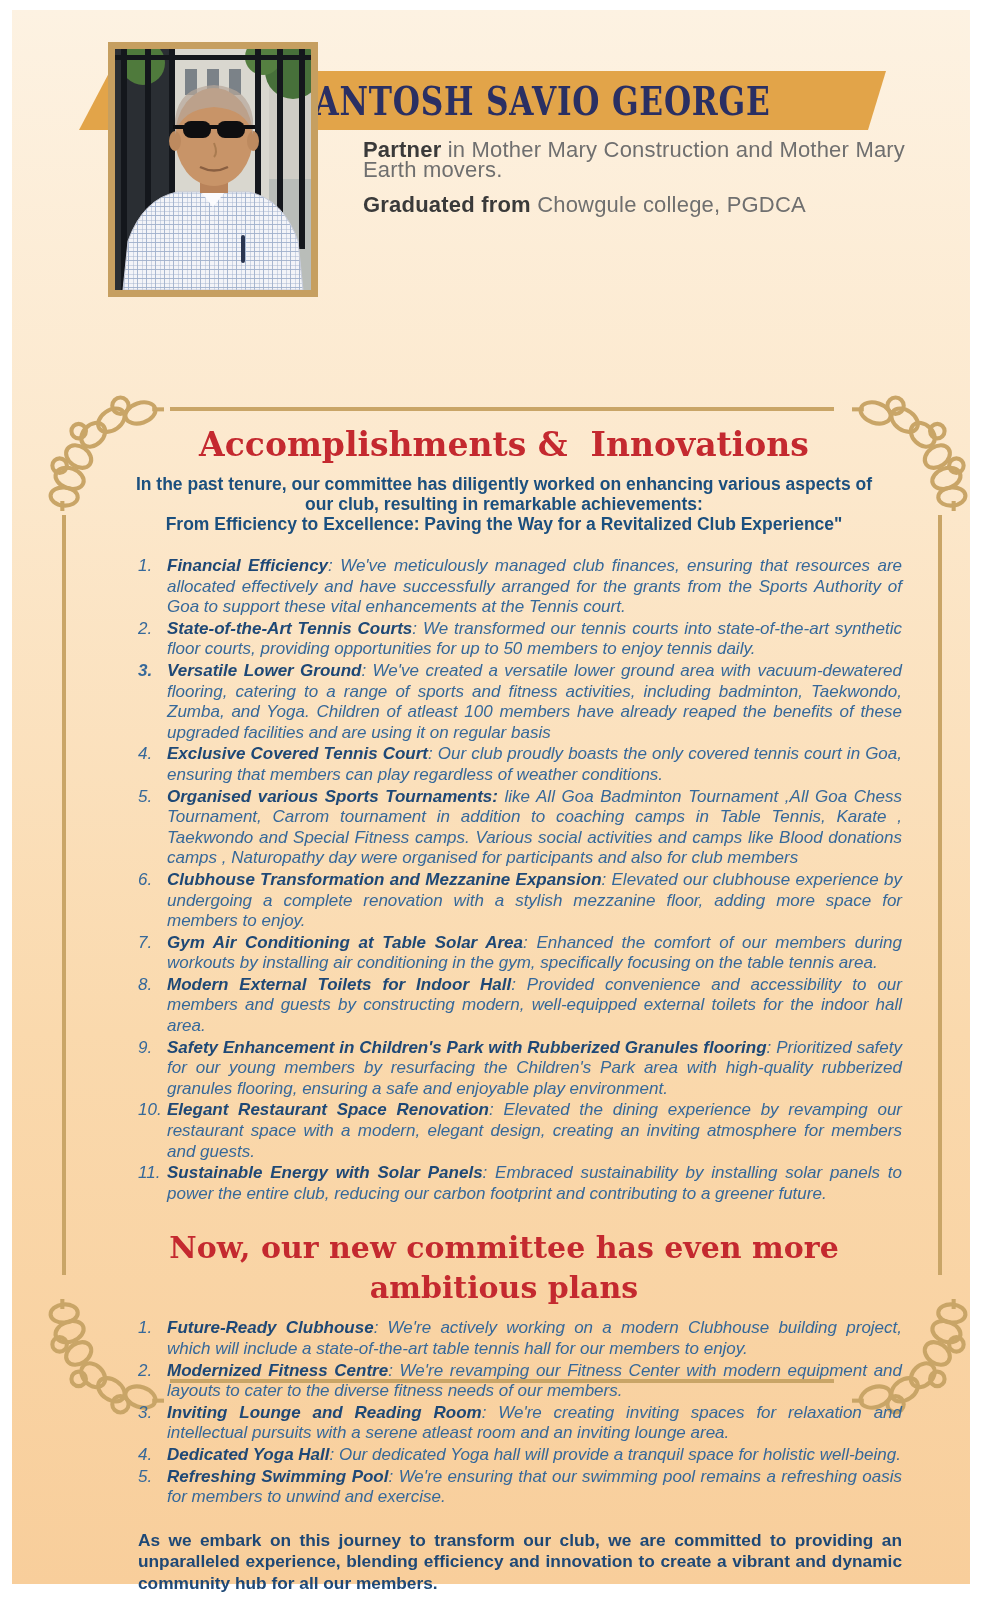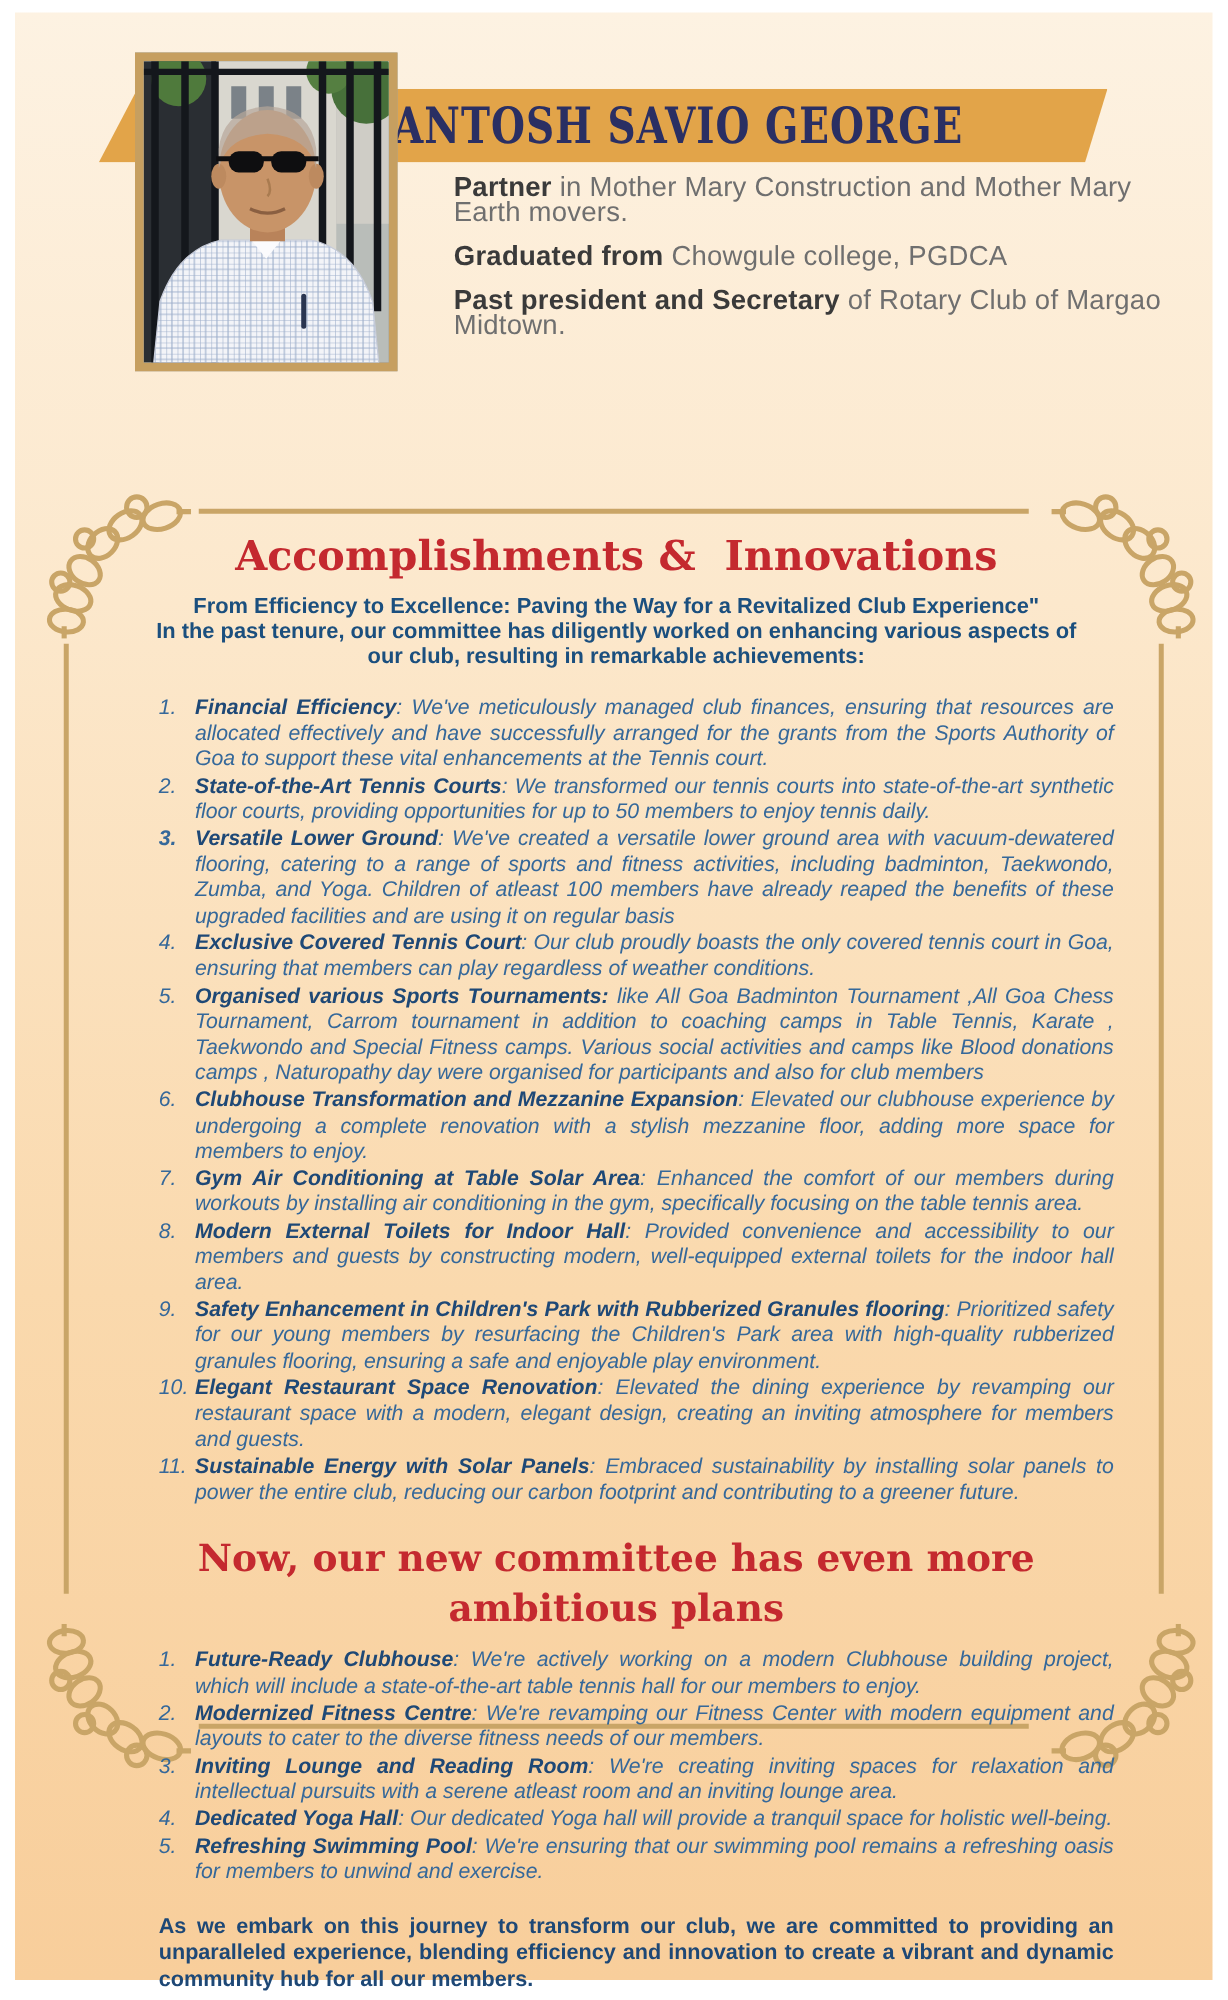--- a/index.html
+++ b/index.html
@@ -22,21 +22,21 @@
         font-family:"DejaVu Serif",serif;font-weight:bold;font-size:40px;
         color:var(--name_navy);transform:scaleX(0.78);transform-origin:0 50%;letter-spacing:1px;}
   .photo{position:absolute;left:96px;top:32px;width:210px;height:255px;
          border:7px solid #C69F60;background:#9aa3a8;}
   .photo svg{display:block;width:100%;height:100%;}
   .bio{position:absolute;left:351px;top:130px;width:585px;}
   .bio p{margin:0 0 15px;font-size:22px;line-height:20px;color:var(--bio_text);letter-spacing:.2px;}
   .bio .b{font-weight:bold;color:var(--bio_bold);}
 
   
-  .frame{position:absolute;left:39px;top:397px;width:880px;height:976px;}
+  .frame{position:absolute;left:50px;top:397px;width:880px;height:976px;}
   .edge{position:absolute;background:var(--gold);}
   .edge-top{left:108px;right:108px;top:0;height:4px;}
   .edge-bottom{left:108px;right:108px;bottom:0;height:4px;}
   .edge-left{top:108px;bottom:108px;left:0;width:4px;}
   .edge-right{top:108px;bottom:108px;right:0;width:4px;}
   .corner{position:absolute;width:118px;height:118px;}
   .c-tl{left:-16px;top:-14px;}
   .c-tr{right:-28px;top:-14px;transform:scaleX(-1);}
   .c-bl{left:-16px;bottom:-34px;transform:scaleY(-1);}
   .c-br{right:-28px;bottom:-34px;transform:scale(-1,-1);}
@@ -138,21 +138,20 @@
       </svg>
     </div>
 
     <div class="bio">
 
         <p class="bio-line"><span class="b">Partner</span><span> in Mother Mary Construction and Mother Mary Earth movers.</span></p>
 
         <p class="bio-line"><span class="b">Graduated from</span><span> Chowgule college, PGDCA</span></p>
 
 
-        <p class="bio-line"><span class="b">Past president and Secretary</span><span> of Rotary Club of Margao Midtown.</span></p>
 
       </div>
 
     <div class="frame">
       <div class="edge edge-top"></div>
       <div class="edge edge-bottom"></div>
       <div class="edge edge-left"></div>
       <div class="edge edge-right"></div>
       <svg class="corner c-tl">
           <use href="#flourish"></use>
@@ -162,22 +161,22 @@
         </svg>
       <svg class="corner c-bl">
           <use href="#flourish"></use>
         </svg>
       <svg class="corner c-br">
           <use href="#flourish"></use>
         </svg>
 
       <div class="content">
         <h1 class="title">Accomplishments &amp;  Innovations</h1>
+        <p class="sub sub2">In the past tenure, our committee has diligently worked on enhancing various aspects of our club, resulting in remarkable achievements:</p>
         <p class="sub sub1">From Efficiency to Excellence: Paving the Way for a Revitalized Club Experience"</p>
-        <p class="sub sub2">In the past tenure, our committee has diligently worked on enhancing various aspects of our club, resulting in remarkable achievements:</p>
 
         <ol class="num-list">
 
             <li><span class="lead">Financial Efficiency</span><span class="rest">: We've meticulously managed club finances, ensuring that resources are allocated effectively and have successfully arranged for the grants from the Sports Authority of Goa to support these vital enhancements at the Tennis court.</span></li>
 
             <li><span class="lead">State-of-the-Art Tennis Courts</span><span class="rest">: We transformed our tennis courts into state-of-the-art synthetic floor courts, providing opportunities for up to 50 members to enjoy tennis daily.</span></li>
 
             <li class="num-bold"><span class="lead">Versatile Lower Ground</span><span class="rest">: We've created a versatile lower ground area with vacuum-dewatered flooring, catering to a range of sports and fitness activities, including badminton, Taekwondo, Zumba, and Yoga. Children of atleast 100 members have already reaped the benefits of these upgraded facilities and are using it on regular basis</span></li>
 
             <li><span class="lead">Exclusive Covered Tennis Court</span><span class="rest">: Our club proudly boasts the only covered tennis court in Goa, ensuring that members can play regardless of weather conditions.</span></li>

